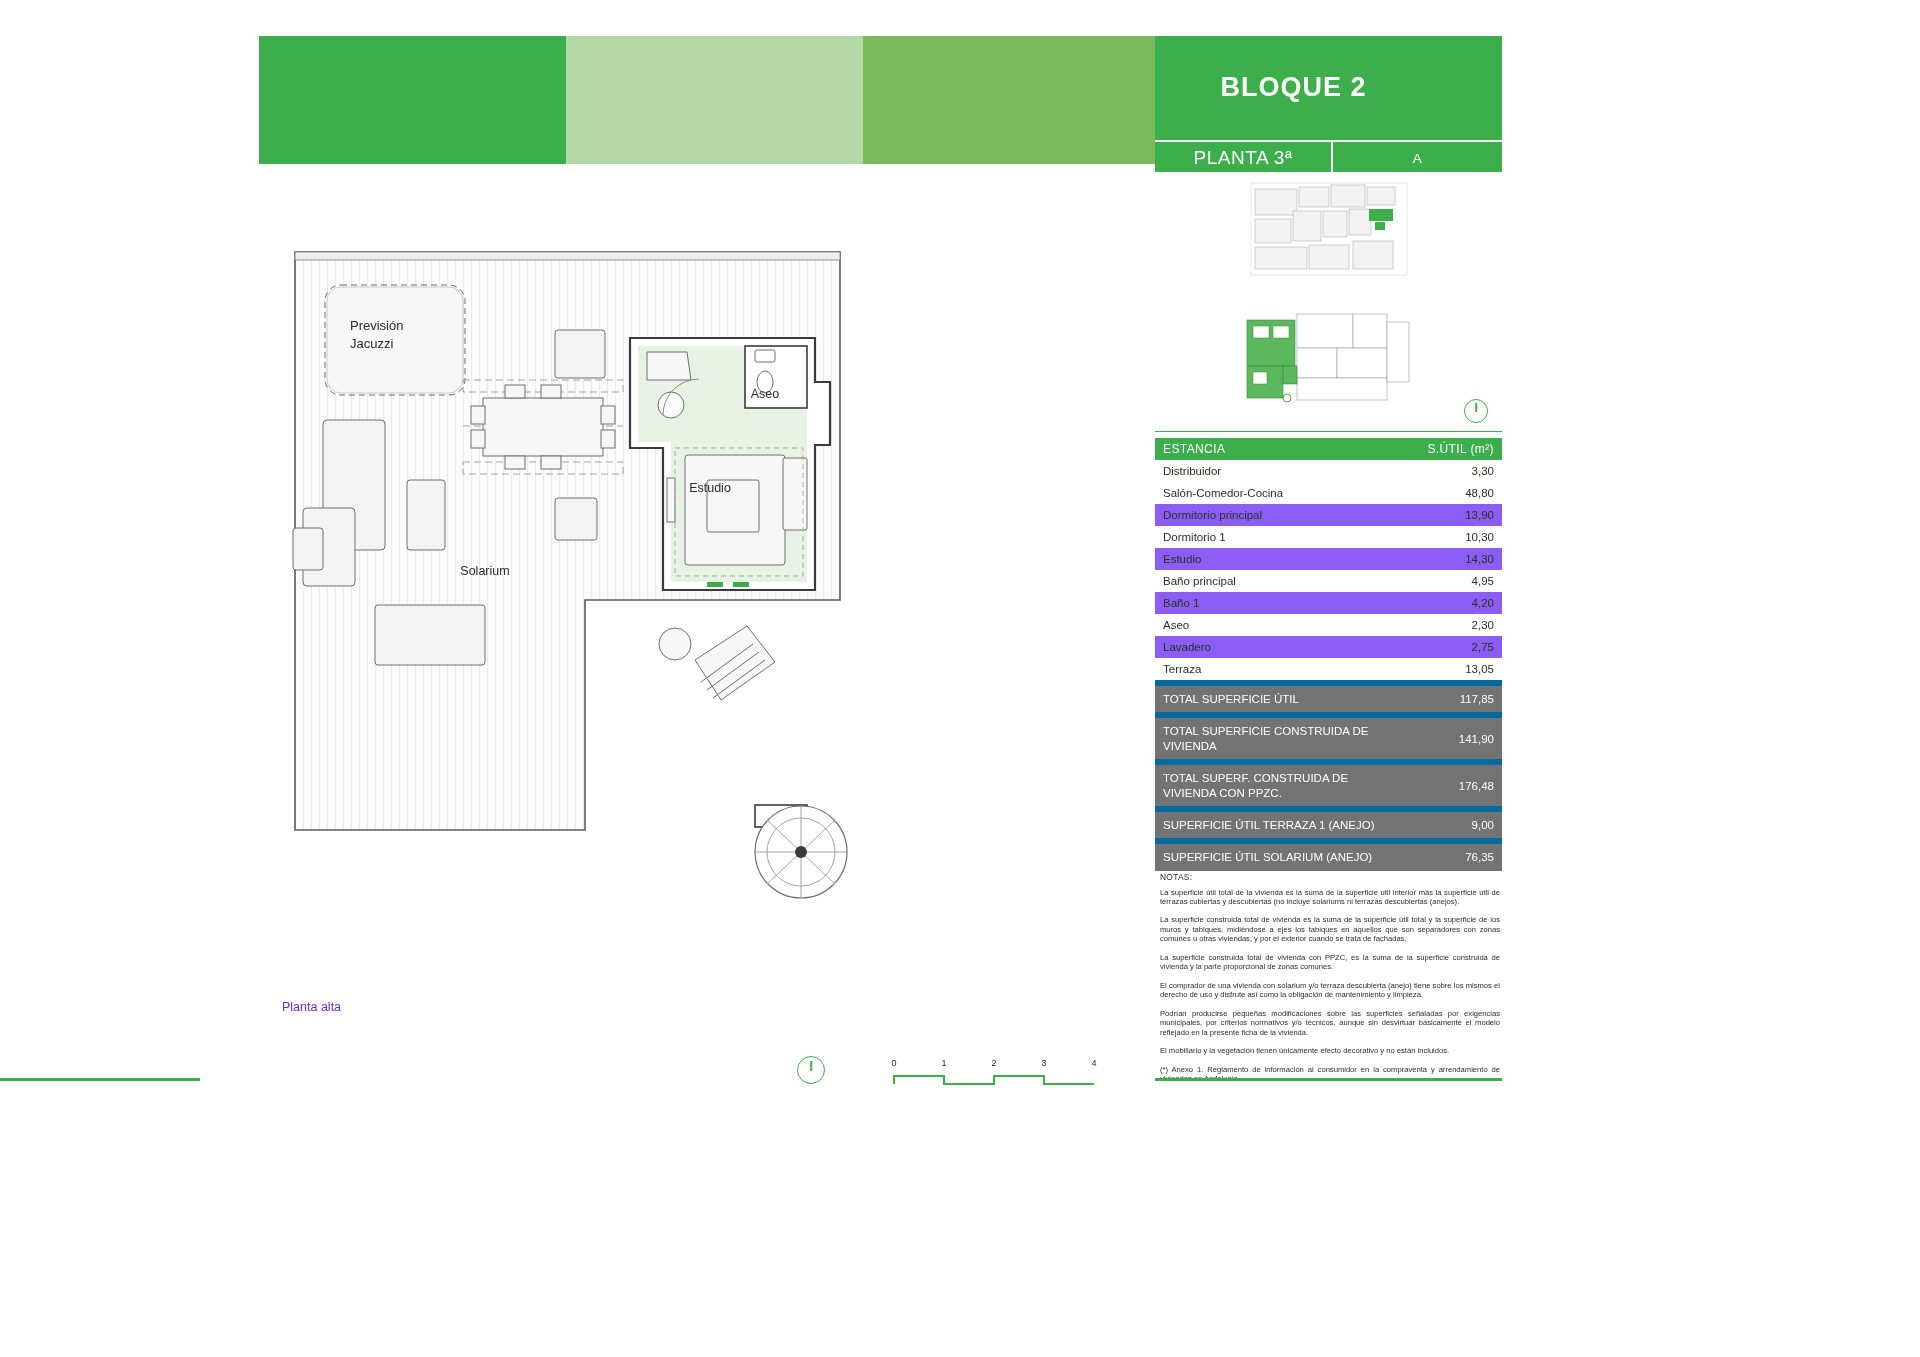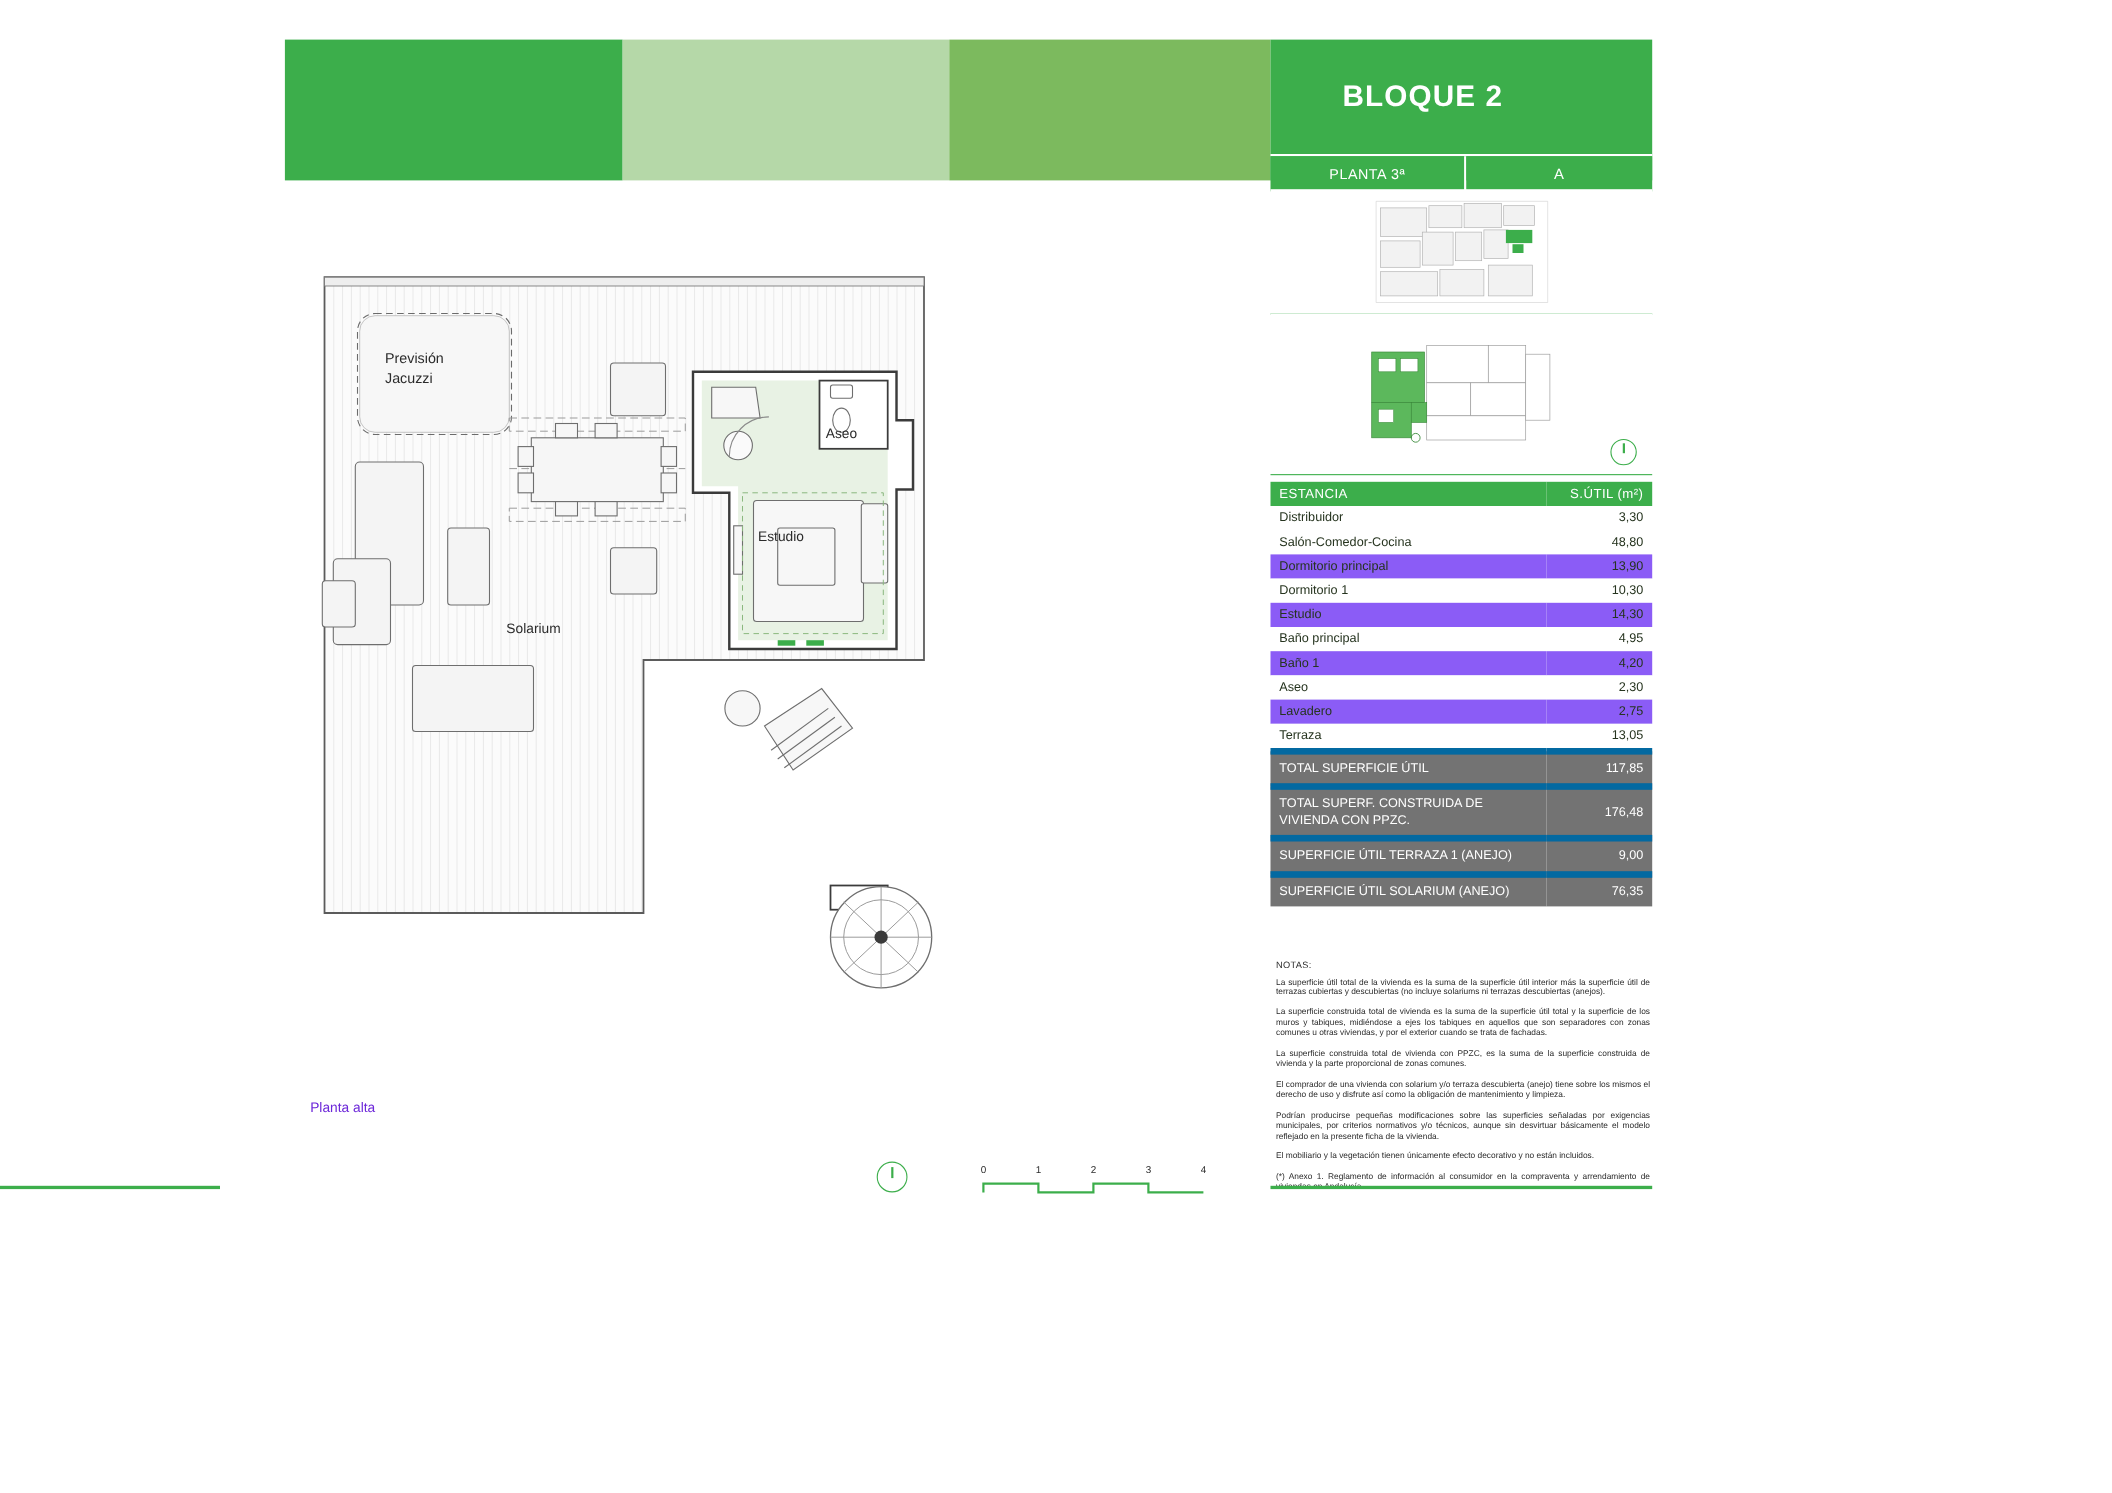--- a/index.html
+++ b/index.html
@@ -24,21 +24,21 @@
     color:#ffffff;font-size:27px;font-weight:bold;letter-spacing:1px;
     display:flex;align-items:center;justify-content:center;
   }
 
   
   .planta-row{
     position:absolute;left:1155px;top:140px;width:347px;height:32px;
     display:flex;border-top:2px solid #ffffff;
   }
   .planta-cell{
-    flex:0 0 176px;background:#3cae4b;color:#fff;font-size:13px;
+    flex:0 0 176px;background:#3cae4b;color:#fff;font-size:19px;
     display:flex;align-items:center;justify-content:center;letter-spacing:.5px;
     border-right:2px solid #ffffff;
   }
   .planta-letter{
     flex:1;background:#3cae4b;color:#fff;font-size:13.5px;
     display:flex;align-items:center;justify-content:center;letter-spacing:.5px;
   }
 
   .keyplan{
     position:absolute;left:1155px;top:172px;width:347px;height:113px;
@@ -217,20 +217,24 @@
         <td class="val">2,75</td>
       </tr>
       <tr class="row-plain">
         <td class="lbl">Terraza</td>
         <td class="val">13,05</td>
       </tr>
 
       <tr class="row-total">
         <td class="lbl">TOTAL SUPERFICIE ÚTIL</td>
         <td class="val">117,85</td>
+      </tr>
+      <tr class="row-total">
+        <td class="lbl">TOTAL SUPERFICIE CONSTRUIDA DE VIVIENDA</td>
+        <td class="val">141,90</td>
       </tr>
       <tr class="row-total">
         <td class="lbl">TOTAL SUPERF. CONSTRUIDA DE VIVIENDA CON PPZC.</td>
         <td class="val">176,48</td>
       </tr>
       <tr class="row-total">
         <td class="lbl">SUPERFICIE ÚTIL TERRAZA 1 (ANEJO)</td>
         <td class="val">9,00</td>
       </tr>
       <tr class="row-total">

